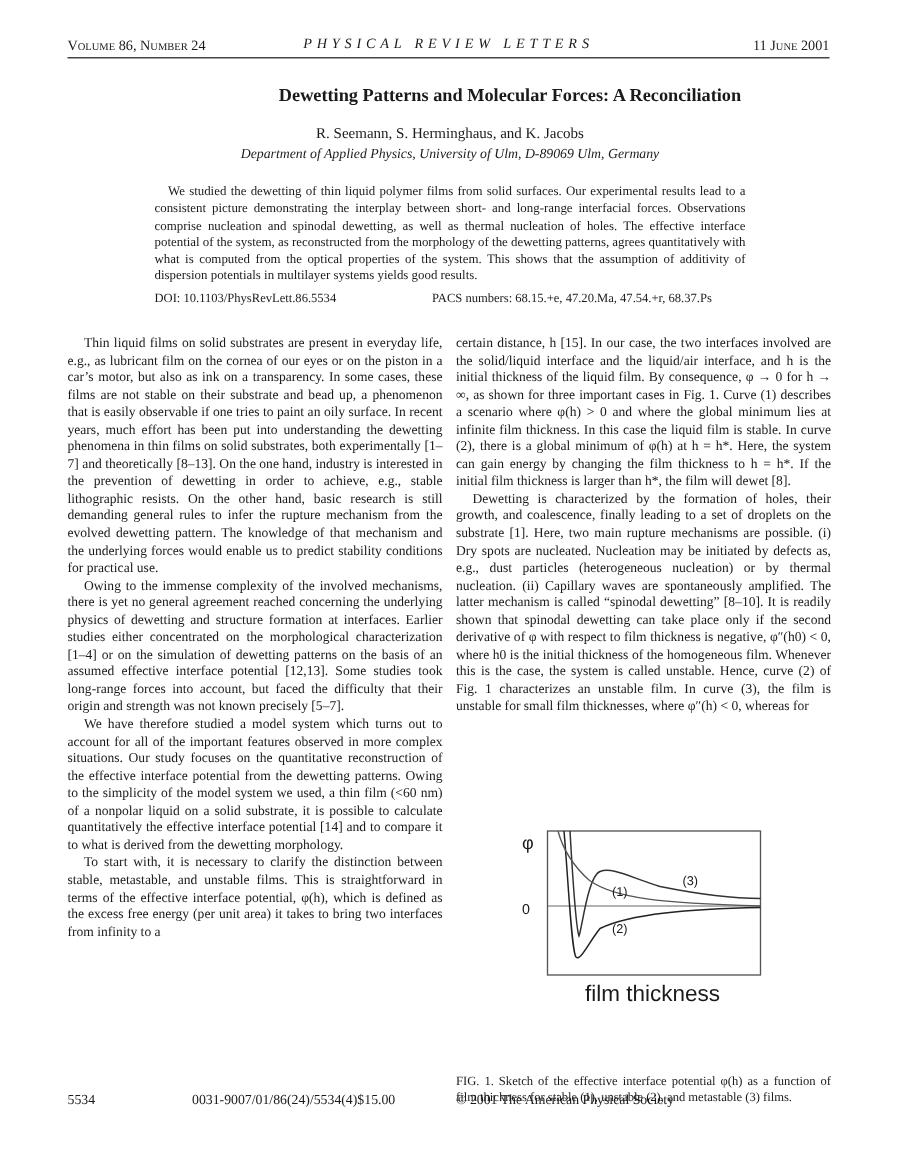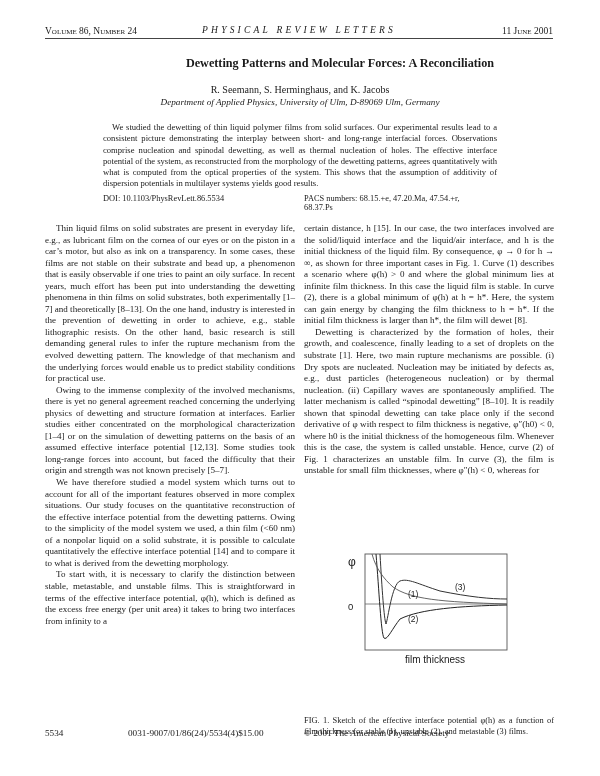--- a/index.html
+++ b/index.html
@@ -17,34 +17,34 @@
   .title { position: absolute; left: 0; top: 56px; width: 600px; text-align: center;
            font-weight: bold; font-size: 12.2px; padding-left: 40px; }
   .authors { position: absolute; left: 0; top: 84px; width: 600px; text-align: center; font-size: 10px; }
   .affil { position: absolute; left: 0; top: 97px; width: 600px; text-align: center;
            font-size: 9.2px; font-style: italic; }
   .received { position: absolute; left: 0; top: 108px; width: 600px; text-align: center; font-size: 9.2px; }
 
   .abstract { position: absolute; left: 103px; top: 122px; width: 394px; font-size: 8.6px;
               line-height: 11.3px; text-align: justify; text-indent: 9px; }
   .doi { position: absolute; left: 103px; top: 194px; font-size: 8.4px; }
-  .pacs { position: absolute; left: 304px; top: 194px; font-size: 8.4px; }
+  .pacs { position: absolute; left: 288px; top: 194px; font-size: 8.4px; }
 
   .col { position: absolute; font-size: 9.05px; line-height: 11.55px; text-align: justify; }
   .col.left { left: 45px; top: 223px; width: 250px; }
   .col.right { left: 304px; top: 223px; width: 250px; }
   .col p { margin: 0; text-indent: 11px; }
   .col p.noindent { text-indent: 0; }
 
   .figure { position: absolute; left: 330px; top: 549px; width: 200px; height: 120px; }
   .figure svg { position: absolute; left: 0; top: 0; }
   .fig-ylabel { position: absolute; left: 18px; top: 6px; font-family: "Liberation Sans", sans-serif; font-size: 12px; }
   .fig-zero { position: absolute; left: 18px; top: 52px; font-family: "Liberation Sans", sans-serif; font-size: 9.5px; }
   .fig-xlabel { position: absolute; left: 0; width: 210px; top: 105px; text-align: center;
-                font-family: "Liberation Sans", sans-serif; font-size: 10px; }
+                font-family: "Liberation Sans", sans-serif; font-size: 15px; }
   .curve-label { position: absolute; font-family: "Liberation Sans", sans-serif; font-size: 8.5px; }
 
   .caption { position: absolute; left: 304px; top: 716px; width: 250px; font-size: 8.4px;
              line-height: 10.6px; text-align: justify; }
 
   .footer { position: absolute; top: 728px; font-size: 9.2px; }
   .footer.page-num { left: 45px; }
   .footer.code { left: 128px; }
   .footer.copy { left: 304px; }
 </style>

